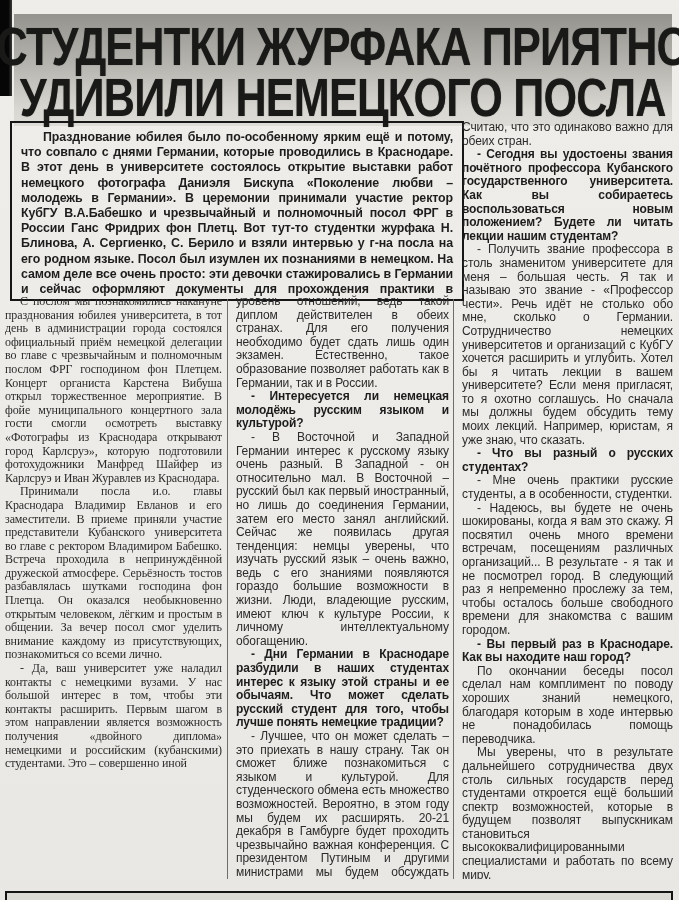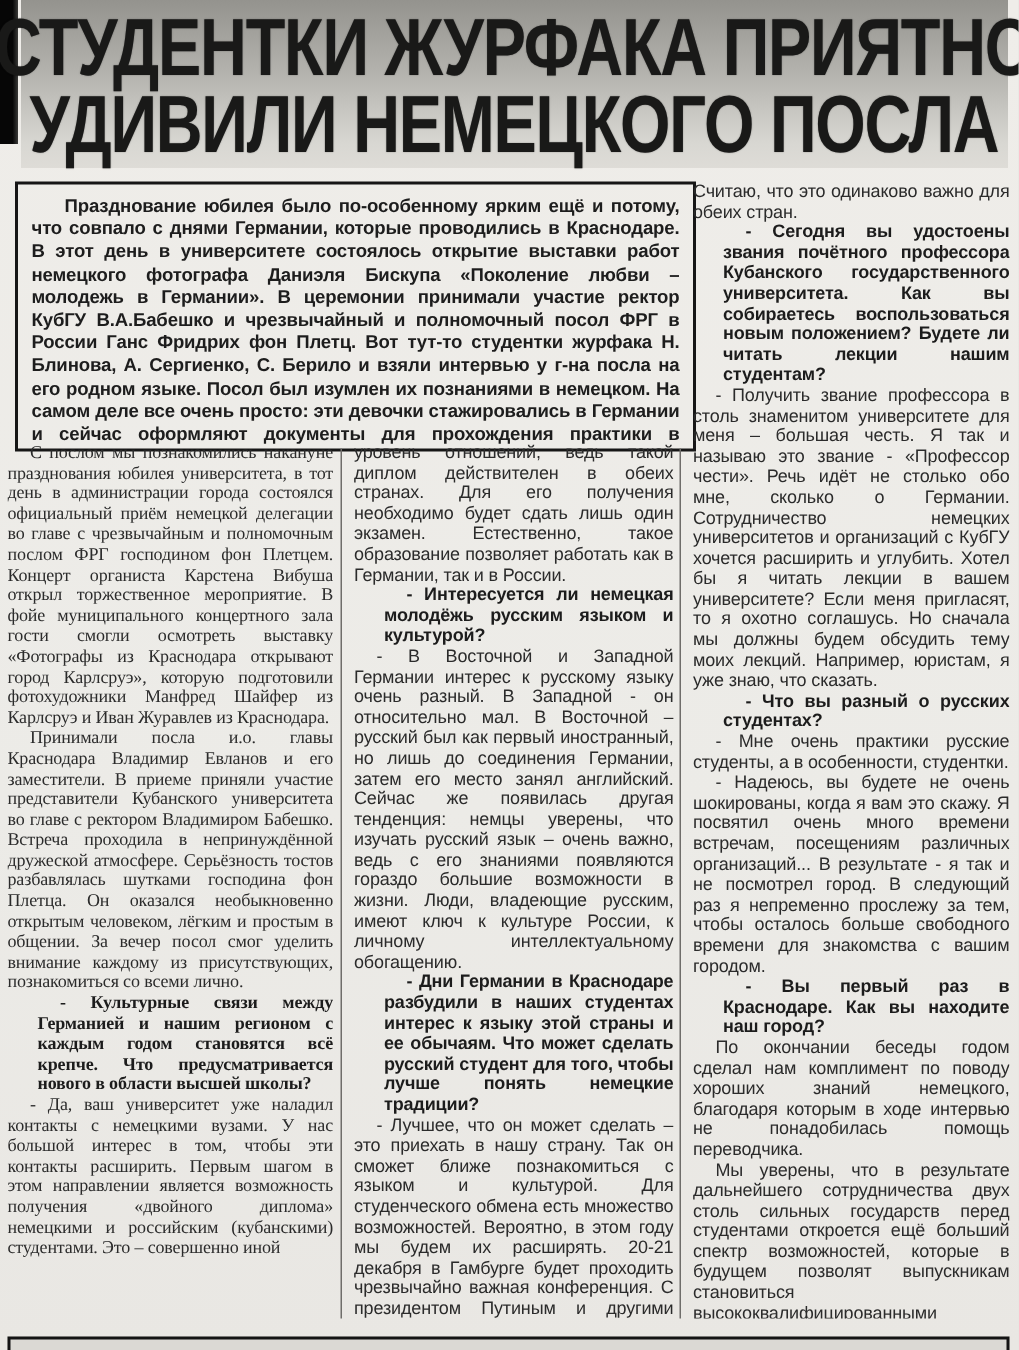--- a/index.html
+++ b/index.html
@@ -13,21 +13,21 @@
     position:absolute;inset:0;
     background:linear-gradient(180deg,#efede9 0%,#ecebe7 60%,#e9e7e3 100%);
   }
   
   .corner-mark{
     position:absolute;left:0;top:0;width:12px;height:96px;
     background:linear-gradient(90deg,#060606 70%,#3a3a38 100%);
   }
   
   .masthead{
-    position:absolute;left:14px;top:0;right:7px;height:112px;
+    position:absolute;left:14px;top:14px;right:7px;height:112px;
     background:linear-gradient(180deg,#94938e 0%,#b5b4af 45%,#d8d7d2 85%,#dedcd7 100%);
     display:flex;flex-direction:column;align-items:center;justify-content:center;
     padding-top:4px;box-sizing:border-box;
   }
   .headline-line{
     display:block;white-space:nowrap;
     font-weight:700;font-size:54px;line-height:51px;
     color:#191918;letter-spacing:-1px;
     transform:scaleX(0.80);transform-origin:center;
     text-shadow:0 0 1px rgba(20,20,20,.5);
@@ -44,21 +44,21 @@
   }
   
   .col{
     position:absolute;overflow:hidden;
     font-size:12px;line-height:13.6px;color:#2b2b2b;
   }
   .col-left  {left:5px;  top:295px;width:217px;height:584px;font-family:Liberation Serif, serif;}
   .col-mid   {left:236px;top:295px;width:213px;height:584px;}
   .col-right {left:462px;top:121px;width:211px;height:758px;}
   .para{margin:0;text-align:justify;text-indent:15px;letter-spacing:-0.1px;}
-  .para.question{font-weight:700;color:#1c1c1c;margin-left:20px;}
+  .para.question{font-weight:700;color:#1c1c1c;}
   .para.continuation{text-indent:0;}
   .v-divider{
     position:absolute;top:299px;height:580px;width:1px;
     background:#6f6d6a;
   }
   .v-divider.d1{left:227px;}
   .v-divider.d2{left:453px;}
   
   .next-box{
     position:absolute;left:5px;right:6px;top:891px;height:20px;
@@ -78,21 +78,20 @@
   </header>
 
   <div class="lead-box">
     <p>Празднование юбилея было по-особенному ярким ещё и потому, что совпало с днями Германии, которые проводились в Краснодаре. В этот день в университете состоялось открытие выставки работ немецкого фотографа Даниэля Бискупа «Поколение любви – молодежь в Германии». В церемонии принимали участие ректор КубГУ В.А.Бабешко и чрезвычайный и полномочный посол ФРГ в России Ганс Фридрих фон Плетц. Вот тут-то студентки журфака Н. Блинова, А. Сергиенко, С. Берило и взяли интервью у г-на посла на его родном языке. Посол был изумлен их познаниями в немецком. На самом деле все очень просто: эти девочки стажировались в Германии и сейчас оформляют документы для прохождения практики в немецких СМИ.</p>
   </div>
 
   <div class="col col-left">
     <div>
         <p class="para normal">С послом мы познакомились накануне празднования юбилея университета, в тот день в администрации города состоялся официальный приём немецкой делегации во главе с чрезвычайным и полномочным послом ФРГ господином фон Плетцем. Концерт органиста Карстена Вибуша открыл торжественное мероприятие. В фойе муниципального концертного зала гости смогли осмотреть выставку «Фотографы из Краснодара открывают город Карлсруэ», которую подготовили фотохудожники Манфред Шайфер из Карлсруэ и Иван Журавлев из Краснодара.</p>
         <p class="para normal">Принимали посла и.о. главы Краснодара Владимир Евланов и его заместители. В приеме приняли участие представители Кубанского университета во главе с ректором Владимиром Бабешко. Встреча проходила в непринуждённой дружеской атмосфере. Серьёзность тостов разбавлялась шутками господина фон Плетца. Он оказался необыкновенно открытым человеком, лёгким и простым в общении. За вечер посол смог уделить внимание каждому из присутствующих, познакомиться со всеми лично.</p>
-        <p class="para question">- Культурные связи между Германией и нашим регионом с каждым годом становятся всё крепче. Что предусматривается нового в области высшей школы?</p>
         <p class="para normal">- Да, ваш университет уже наладил контакты с немецкими вузами. У нас большой интерес в том, чтобы эти контакты расширить. Первым шагом в этом направлении является возможность получения «двойного диплома» немецкими и российским (кубанскими) студентами. Это – совершенно иной</p>
       </div>
   </div>
 
   <div class="v-divider d1"></div>
 
   <div class="col col-mid">
     <div>
         <p class="para continuation">уровень отношений, ведь такой диплом действителен в обеих странах. Для его получения необходимо будет сдать лишь один экзамен. Естественно, такое образование позволяет работать как в Германии, так и в России.</p>
         <p class="para question">- Интересуется ли немецкая молодёжь русским языком и культурой?</p>
@@ -106,21 +105,21 @@
 
   <div class="col col-right">
     <div>
         <p class="para continuation">Считаю, что это одинаково важно для обеих стран.</p>
         <p class="para question">- Сегодня вы удостоены звания почётного профессора Кубанского государственного университета. Как вы собираетесь воспользоваться новым положением? Будете ли читать лекции нашим студентам?</p>
         <p class="para normal">- Получить звание профессора в столь знаменитом университете для меня – большая честь. Я так и называю это звание - «Профессор чести». Речь идёт не столько обо мне, сколько о Германии. Сотрудничество немецких университетов и организаций с КубГУ хочется расширить и углубить. Хотел бы я читать лекции в вашем университете? Если меня пригласят, то я охотно соглашусь. Но сначала мы должны будем обсудить тему моих лекций. Например, юристам, я уже знаю, что сказать.</p>
         <p class="para question">- Что вы разный о русских студентах?</p>
         <p class="para normal">- Мне очень практики русские студенты, а в особенности, студентки.</p>
         <p class="para normal">- Надеюсь, вы будете не очень шокированы, когда я вам это скажу. Я посвятил очень много времени встречам, посещениям различных организаций... В результате - я так и не посмотрел город. В следующий раз я непременно прослежу за тем, чтобы осталось больше свободного времени для знакомства с вашим городом.</p>
         <p class="para question">- Вы первый раз в Краснодаре. Как вы находите наш город?</p>
-        <p class="para normal">По окончании беседы годом сделал нам комплимент по поводу хороших знаний немецкого, благодаря которым в ходе интервью не понадобилась помощь переводчика.</p>
+        <p class="para normal">По окончании беседы посол сделал нам комплимент по поводу хороших знаний немецкого, благодаря которым в ходе интервью не понадобилась помощь переводчика.</p>
         <p class="para normal">Мы уверены, что в результате дальнейшего сотрудничества двух столь сильных государств перед студентами откроется ещё больший спектр возможностей, которые в будущем позволят выпускникам становиться высококвалифицированными специалистами и работать по всему миру.</p>
       </div>
 
   </div>
 
   <div class="next-box"></div>
 
 </div>
 
 </body></html>

